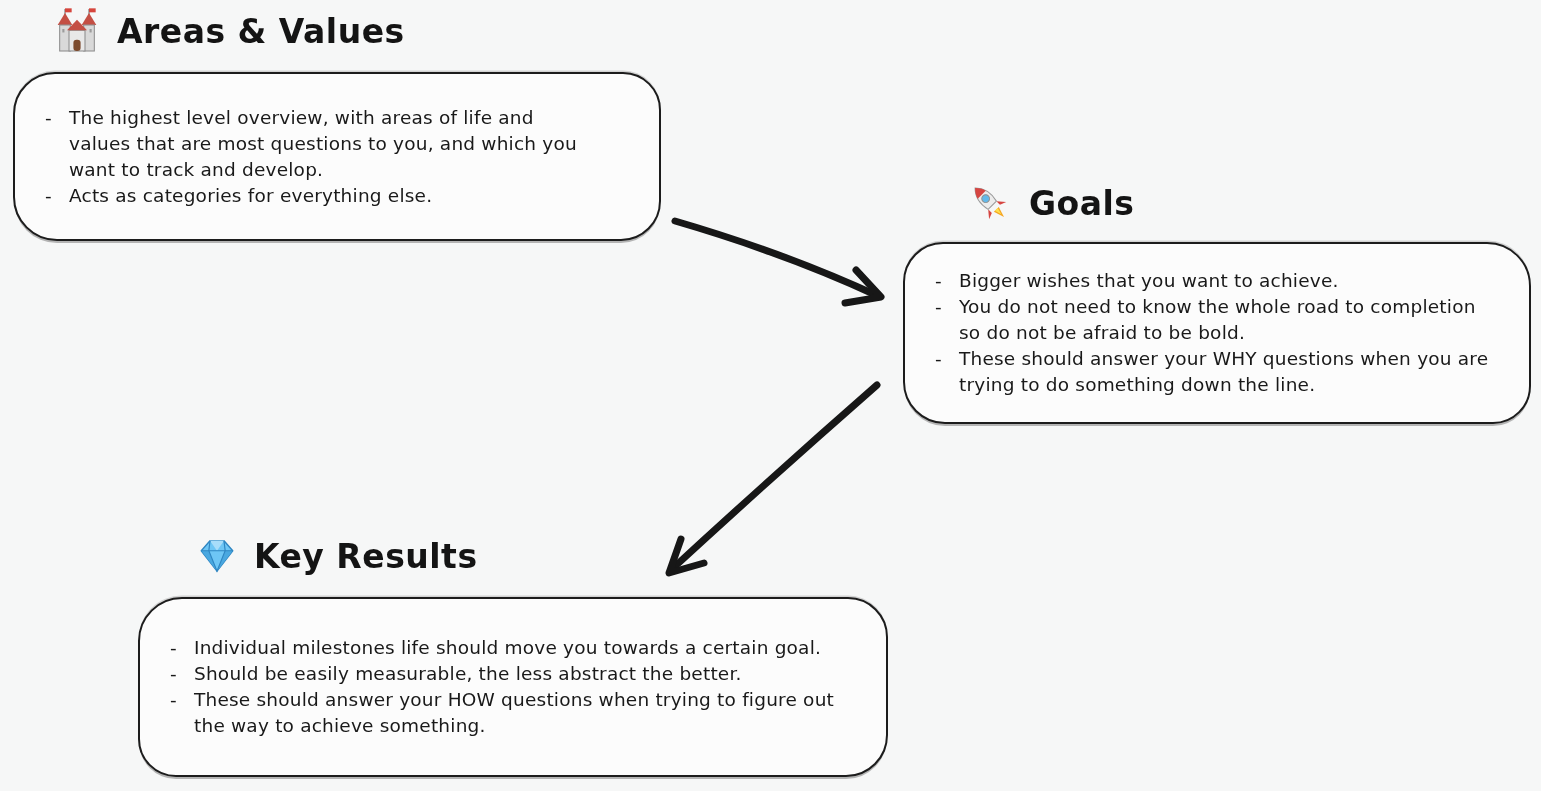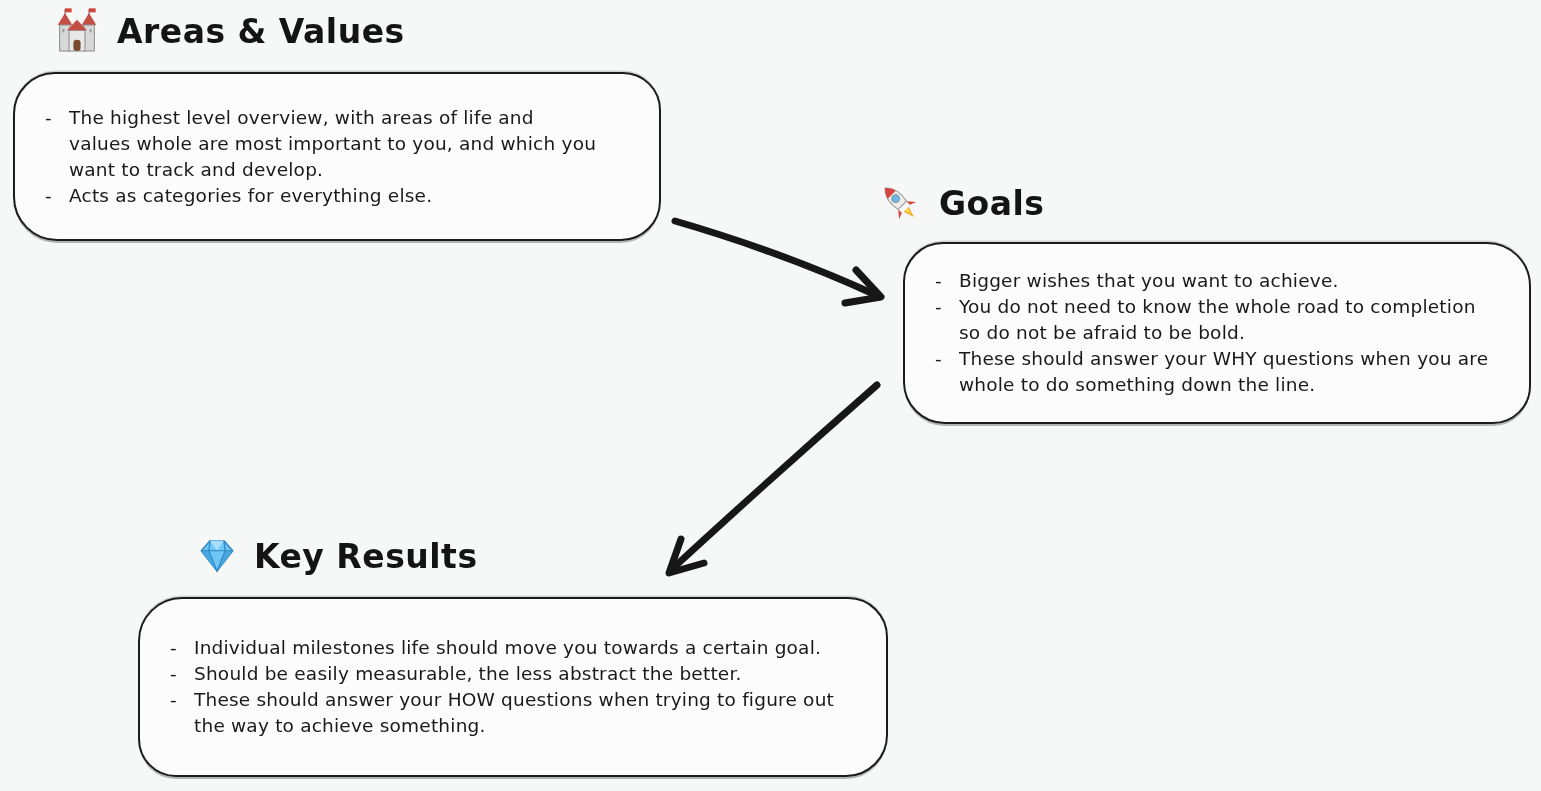--- a/index.html
+++ b/index.html
@@ -80,21 +80,21 @@
   }
   .dash {
     flex: none;
     width: 24px;
   }
   .line {
     display: block;
     white-space: nowrap;
   }
   .t1 { left: 53px;  top: 4px;   }
-  .t2 { left: 877px; top: 176px; text-align: right; }
+  .t2 { left: 967px; top: 176px; text-align: right; }
   .t3 { left: 196px; top: 529px; }
 </style>
 </head>
 <body>
 
 <div class="canvas">
 
   <svg class="arrows" viewBox="0 0 1541 791" xmlns="http://www.w3.org/2000/svg">
     <g>
       <path d="M675 221 Q 785 253 878 296"></path>
@@ -126,21 +126,21 @@
         </svg>
       </span>
       <span class="title-text">Areas &amp; Values</span>
     </div>
     <div class="box box-1">
       <ul class="bullets">
         <li class="bullet">
           <span class="dash">-</span>
           <span class="lines">
             <span class="line">The highest level overview, with areas of life and</span>
-            <span class="line">values whole are most important to you, and which you</span>
+            <span class="line">values that are most questions to you, and which you</span>
             <span class="line">want to track and develop.</span>
           </span>
         </li>
         <li class="bullet">
           <span class="dash">-</span>
           <span class="lines">
             <span class="line">Acts as categories for everything else.</span>
           </span>
         </li>
       </ul>
@@ -176,21 +176,21 @@
           <span class="dash">-</span>
           <span class="lines">
             <span class="line">You do not need to know the whole road to completion</span>
             <span class="line">so do not be afraid to be bold.</span>
           </span>
         </li>
         <li class="bullet">
           <span class="dash">-</span>
           <span class="lines">
             <span class="line">These should answer your WHY questions when you are</span>
-            <span class="line">whole to do something down the line.</span>
+            <span class="line">trying to do something down the line.</span>
           </span>
         </li>
       </ul>
     </div>
   </section>
 
   <section class="node">
     <div class="node-title t3">
       <span class="icon">
         <svg width="42" height="42" viewBox="0 0 36 36" xmlns="http://www.w3.org/2000/svg">

